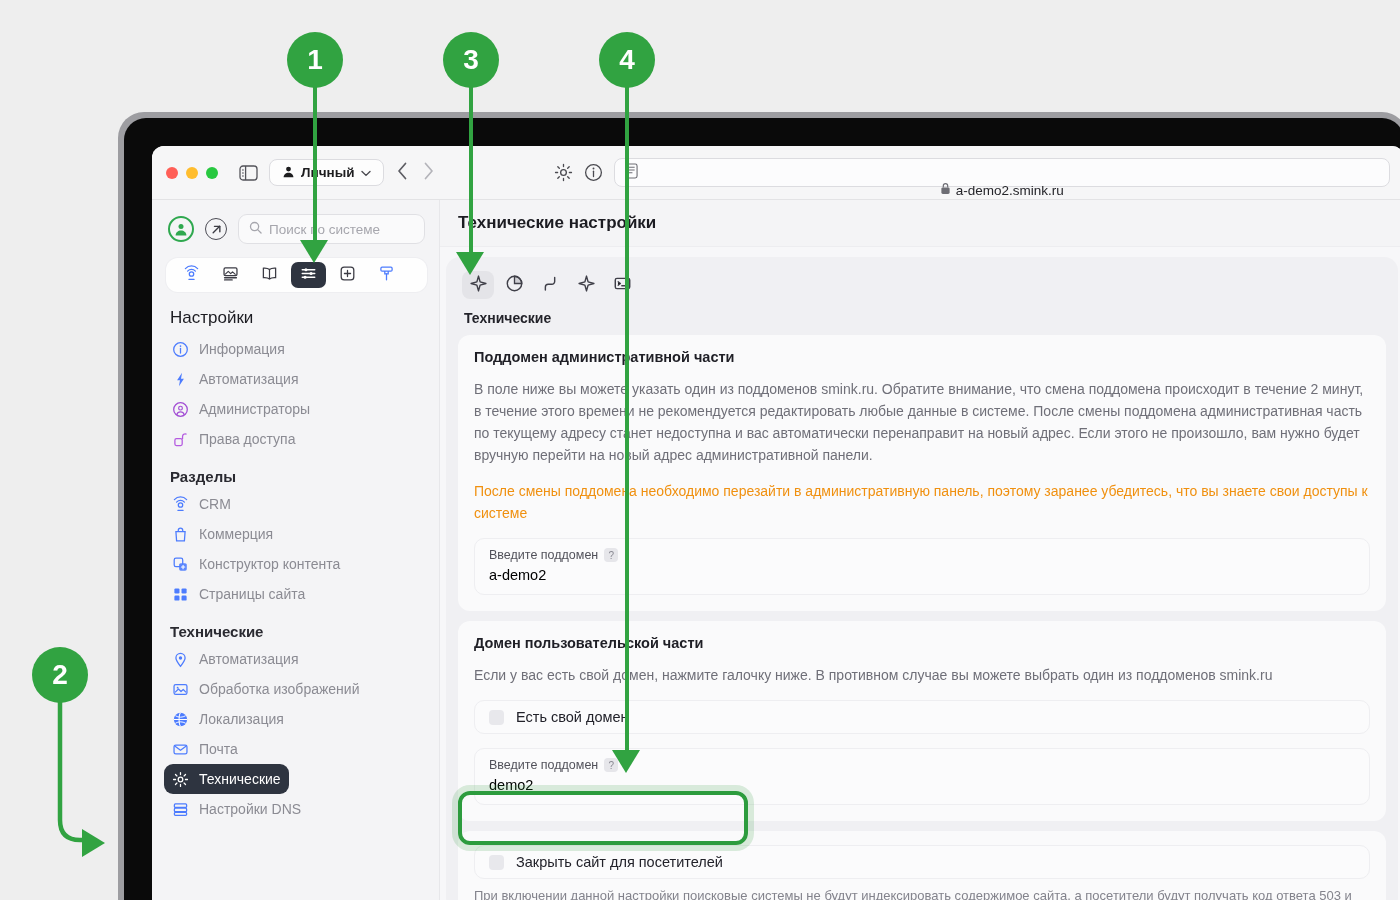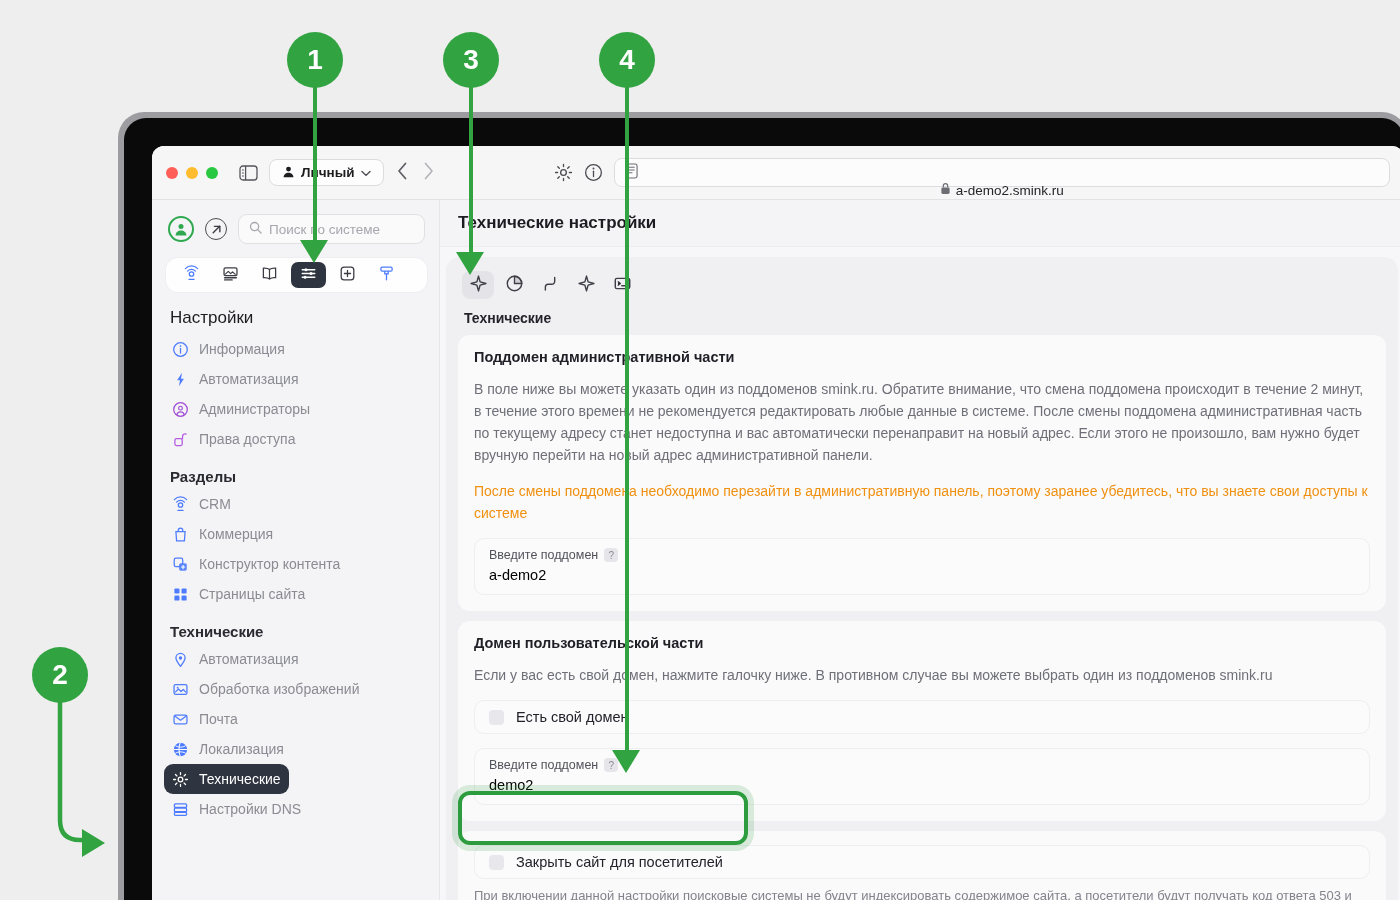--- a/index.html
+++ b/index.html
@@ -538,37 +538,37 @@
                     <circle cx="6.6" cy="7.8" r="1.1" fill="#4d7cfe"></circle>
                   </svg>
                 </span>
                 <span>Обработка изображений</span>
               </div>
             </div>
             <div class="nav-row">
               <div class="nav-item">
                 <span class="nico">
                   <svg width="17" height="17" viewBox="0 0 20 20">
-                    <rect x="2.4" y="4.8" width="15.2" height="10.4" rx="2" fill="none" stroke="#4d7cfe" stroke-width="1.5"></rect>
-                    <path d="M3.2 6 10 11l6.8-5" fill="none" stroke="#4d7cfe" stroke-width="1.5" stroke-linejoin="round"></path>
-                  </svg>
-                </span>
-                <span>Почта</span>
-              </div>
-            </div>
-            <div class="nav-row">
-              <div class="nav-item">
-                <span class="nico">
-                  <svg width="17" height="17" viewBox="0 0 20 20">
                     <circle cx="10" cy="10" r="7.8" fill="#4d7cfe"></circle>
                     <path d="M10 2.2c-2.2 2.2-2.2 13.4 0 15.6M2.2 10h15.6" fill="none" stroke="#fff" stroke-width="1.2"></path>
                     <path d="M4 5.6c3.6 2.2 8.4 2.2 12 0M4 14.4c3.6-2.2 8.4-2.2 12 0" fill="none" stroke="#fff" stroke-width="1.1"></path>
                   </svg>
                 </span>
                 <span>Локализация</span>
+              </div>
+            </div>
+            <div class="nav-row">
+              <div class="nav-item">
+                <span class="nico">
+                  <svg width="17" height="17" viewBox="0 0 20 20">
+                    <rect x="2.4" y="4.8" width="15.2" height="10.4" rx="2" fill="none" stroke="#4d7cfe" stroke-width="1.5"></rect>
+                    <path d="M3.2 6 10 11l6.8-5" fill="none" stroke="#4d7cfe" stroke-width="1.5" stroke-linejoin="round"></path>
+                  </svg>
+                </span>
+                <span>Почта</span>
               </div>
             </div>
             <div class="nav-row"><div class="nav-item active">
                 <span class="nico">
                   <svg width="17" height="17" viewBox="0 0 20 20">
                     <circle cx="10" cy="10" r="2.7" fill="none" stroke="#ffffff" stroke-width="1.5"></circle>
                     <path d="M10 1.8v2.4M10 15.8v2.4M1.8 10h2.4M15.8 10h2.4M4.1 4.1l1.7 1.7M14.2 14.2l1.7 1.7M15.9 4.1l-1.7 1.7M5.8 14.2l-1.7 1.7" stroke="#ffffff" stroke-width="1.5" stroke-linecap="round"></path>
                   </svg>
                 </span>
                 <span>Технические</span>

